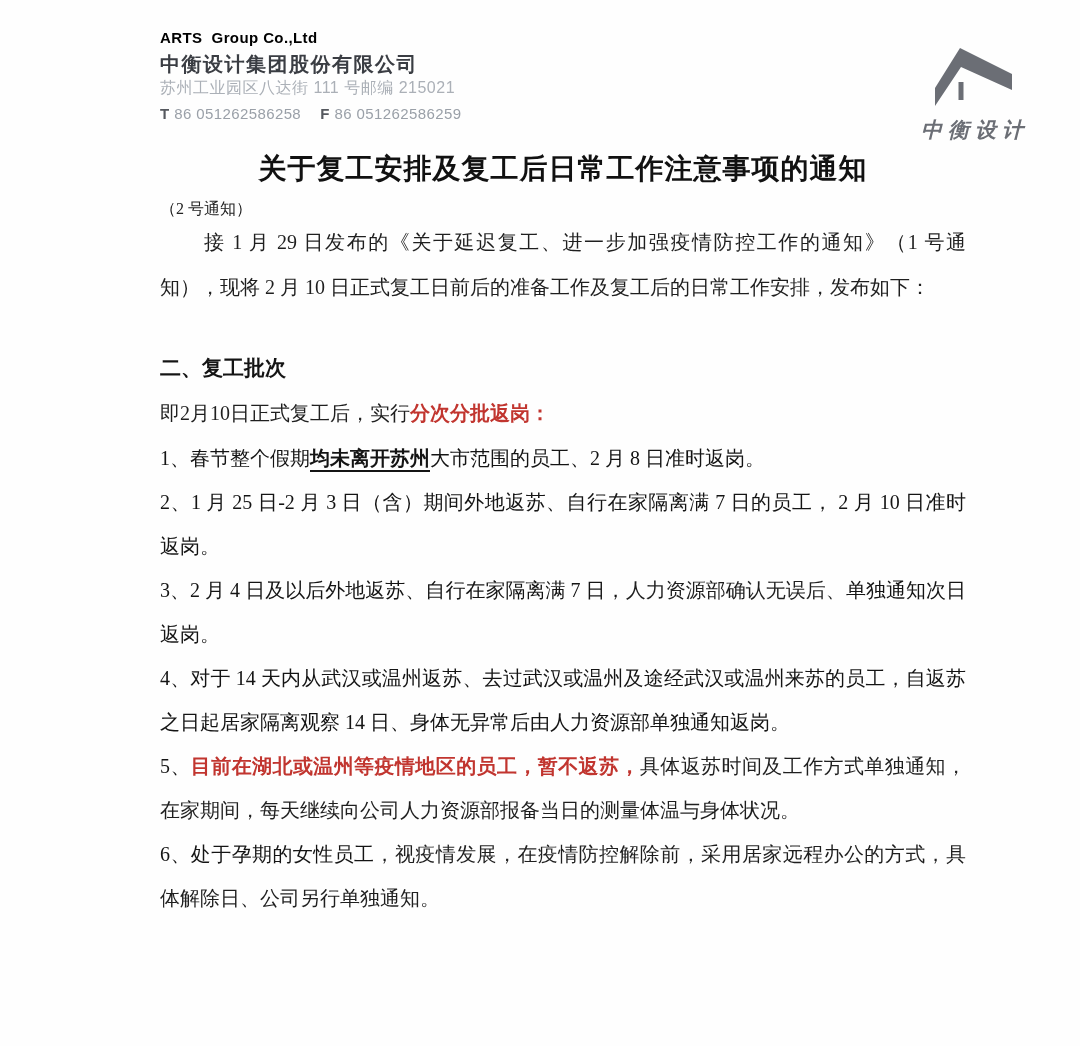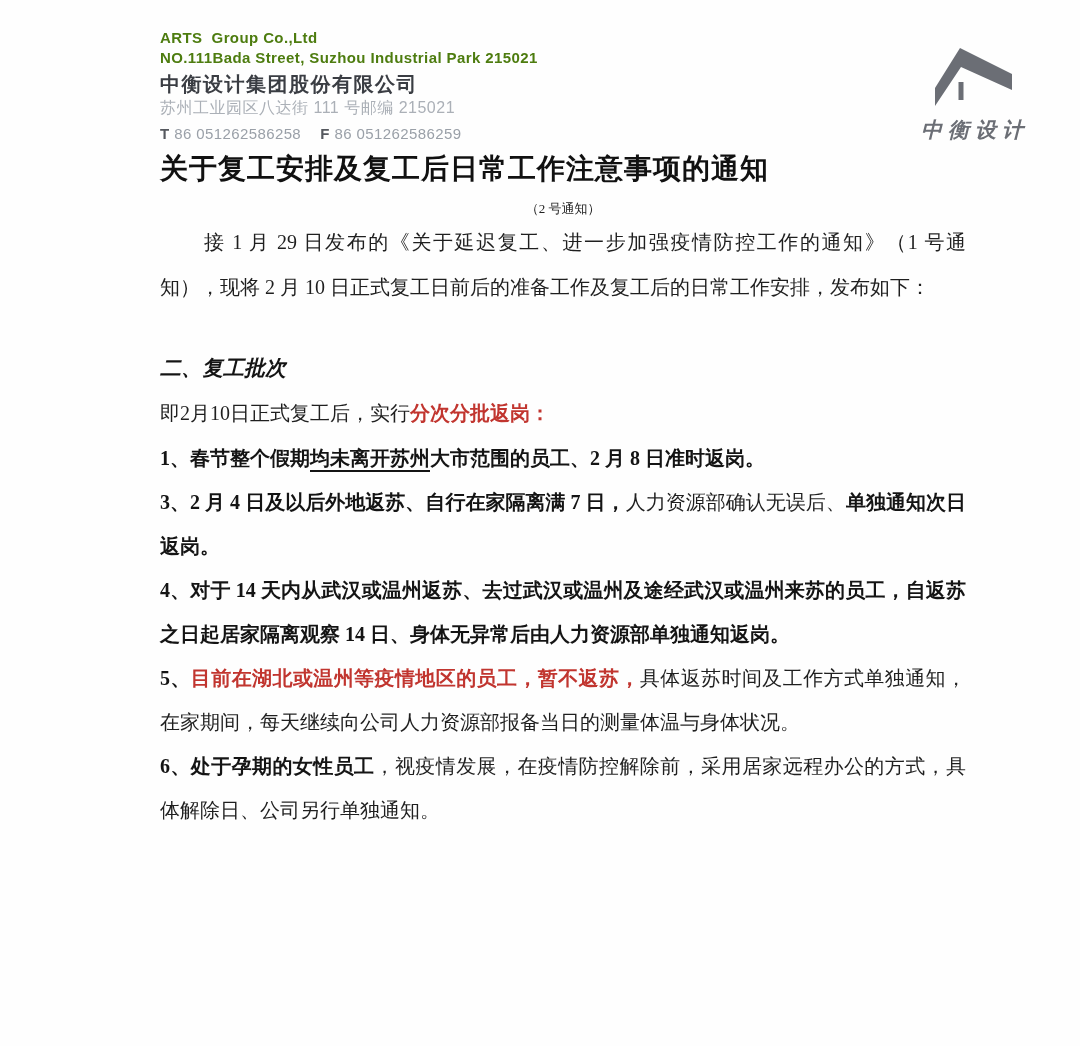--- a/index.html
+++ b/index.html
@@ -9,63 +9,62 @@
     font-family:"Liberation Serif","DejaVu Serif",serif;
     color:#1f1f1f;
     position:relative;
     overflow:hidden;
   }
   .page { position:absolute; inset:0; background:#fefefe; }
 
   
   .letterhead { position:absolute; left:160px; top:28px; width:620px;
     font-family:"Liberation Sans","DejaVu Sans",sans-serif; }
-  .lh-en { font-weight:bold; font-size:15px; line-height:20px; color:#4d7c0f;
+  .lh-en { font-weight:bold; font-size:15px; line-height:20px; color:#000000;
     letter-spacing:0.4px; white-space:pre-wrap; }
   .lh-cn { font-weight:bold; font-size:20px; line-height:26px; color:#3a3d43;
     letter-spacing:1.5px; margin-top:3px; }
   .lh-addr { font-size:16px; line-height:22px; color:#abb0b7; letter-spacing:0.5px; }
   .lh-tf { font-size:15px; line-height:20px; color:#9aa0a8; margin-top:5px; letter-spacing:0.4px; }
   .lh-tf .tf-label { font-weight:bold; color:#55585e; }
   .lh-tf .tf-gap { display:inline-block; width:10px; }
 
   
   .logo { position:absolute; left:912px; top:42px; width:120px; text-align:center;
     font-family:"Liberation Sans","DejaVu Sans",sans-serif; }
   .logo svg { display:block; margin:0 auto; }
   .logo-text { font-weight:bold; font-size:21px; letter-spacing:6px; margin-top:4px;
     text-indent:6px;font-style:italic; }
 
   
   .content { position:absolute; left:160px; top:152px; width:806px; }
   .title { font-family:"Liberation Sans","DejaVu Sans",sans-serif;
-    font-weight:bold; font-size:28px; line-height:34px; 
+    font-weight:bold; font-size:28px; line-height:34px; text-align:center;
     letter-spacing:1px; color:#111; }
-  .subtitle { font-size:13px; line-height:22px; text-align:center; margin-top:12px;
+  .subtitle { font-size:16px; line-height:22px; margin-top:12px;
     color:#222; }
   .para { font-size:20px; line-height:45px; text-align:justify; color:#1f1f1f; }
   .salutation { margin-top:9px; }
   .intro { text-indent:2.2em; }
   .h-sec { font-weight:bold; font-size:21px; line-height:45px; color:#141414; }
-  .sec2 { margin-top:36px;font-style:italic; }
+  .sec2 { margin-top:36px; }
   .items .para { line-height:44px; }
-  .run.bold { font-weight:bold; color:#141414; }
+  .run.bold { font-weight:normal; color:#141414; }
   .run.bold-underline { font-weight:bold; color:#141414; text-decoration:underline;
     text-underline-offset:5px; }
   .run.red { font-weight:bold; color:var(--red,#c1352f); }
   .run.plain { font-weight:normal; }
 </style>
 </head>
 <body>
 
 <div class="page">
 
   <div class="letterhead">
     <div class="lh-en">ARTS  Group Co.,Ltd</div>
-    <div class="lh-en">NO.111Bada Street, Suzhou Industrial Park 215021</div>
     <div class="lh-cn">中衡设计集团股份有限公司</div>
     <div class="lh-addr">苏州工业园区八达街 111 号邮编 215021</div>
     <div class="lh-tf">
       <span class="tf-label">T</span>
       <span>86 051262586258</span>
       <span class="tf-gap"></span>
       <span class="tf-label">F</span>
       <span>86 051262586259</span>
     </div>
   </div>
@@ -83,20 +82,21 @@
     <div class="subtitle">（2 号通知）</div>
 
     <p class="para intro">接 1 月 29 日发布的《关于延迟复工、进一步加强疫情防控工作的通知》（1 号通知），现将 2 月 10 日正式复工日前后的准备工作及复工后的日常工作安排，发布如下：</p>
 
 
     <p class="para h-sec sec2">二、复工批次</p>
     <p class="para"><span class="run plain">即2月10日正式复工后，实行</span><span class="run red">分次分批返岗：</span></p>
 
     <div class="items">
       <p class="para"><span class="run bold">1、春节整个假期</span><span class="run bold-underline">均未离开苏州</span><span class="run bold">大市范围的员工、2 月 8 日准时返岗。</span></p>
+      <p class="para"><span class="run bold">2、1 月 25 日-2 月 3 日（含）期间外地返苏、自行在家隔离满 7 日的员工， 2 月 10 日准时返岗。</span></p>
       <p class="para"><span class="run bold">3、2 月 4 日及以后外地返苏、自行在家隔离满 7 日，</span><span class="run plain">人力资源部确认无误后、</span><span class="run bold">单独通知次日返岗。</span></p>
       <p class="para"><span class="run bold">4、对于 14 天内从武汉或温州返苏、去过武汉或温州及途经武汉或温州来苏的员工，自返苏之日起居家隔离观察 14 日、身体无异常后由人力资源部单独通知返岗。</span></p>
       <p class="para"><span class="run bold">5、</span><span class="run red">目前在湖北或温州等疫情地区的员工，暂不返苏，</span><span class="run plain">具体返苏时间及工作方式单独通知，在家期间，每天继续向公司人力资源部报备当日的测量体温与身体状况。</span></p>
       <p class="para"><span class="run bold">6、处于孕期的女性员工</span><span class="run plain">，视疫情发展，在疫情防控解除前，采用居家远程办公的方式，具体解除日、公司另行单独通知。</span></p>
     </div>
   </div>
 
 </div>
 
 </body></html>

